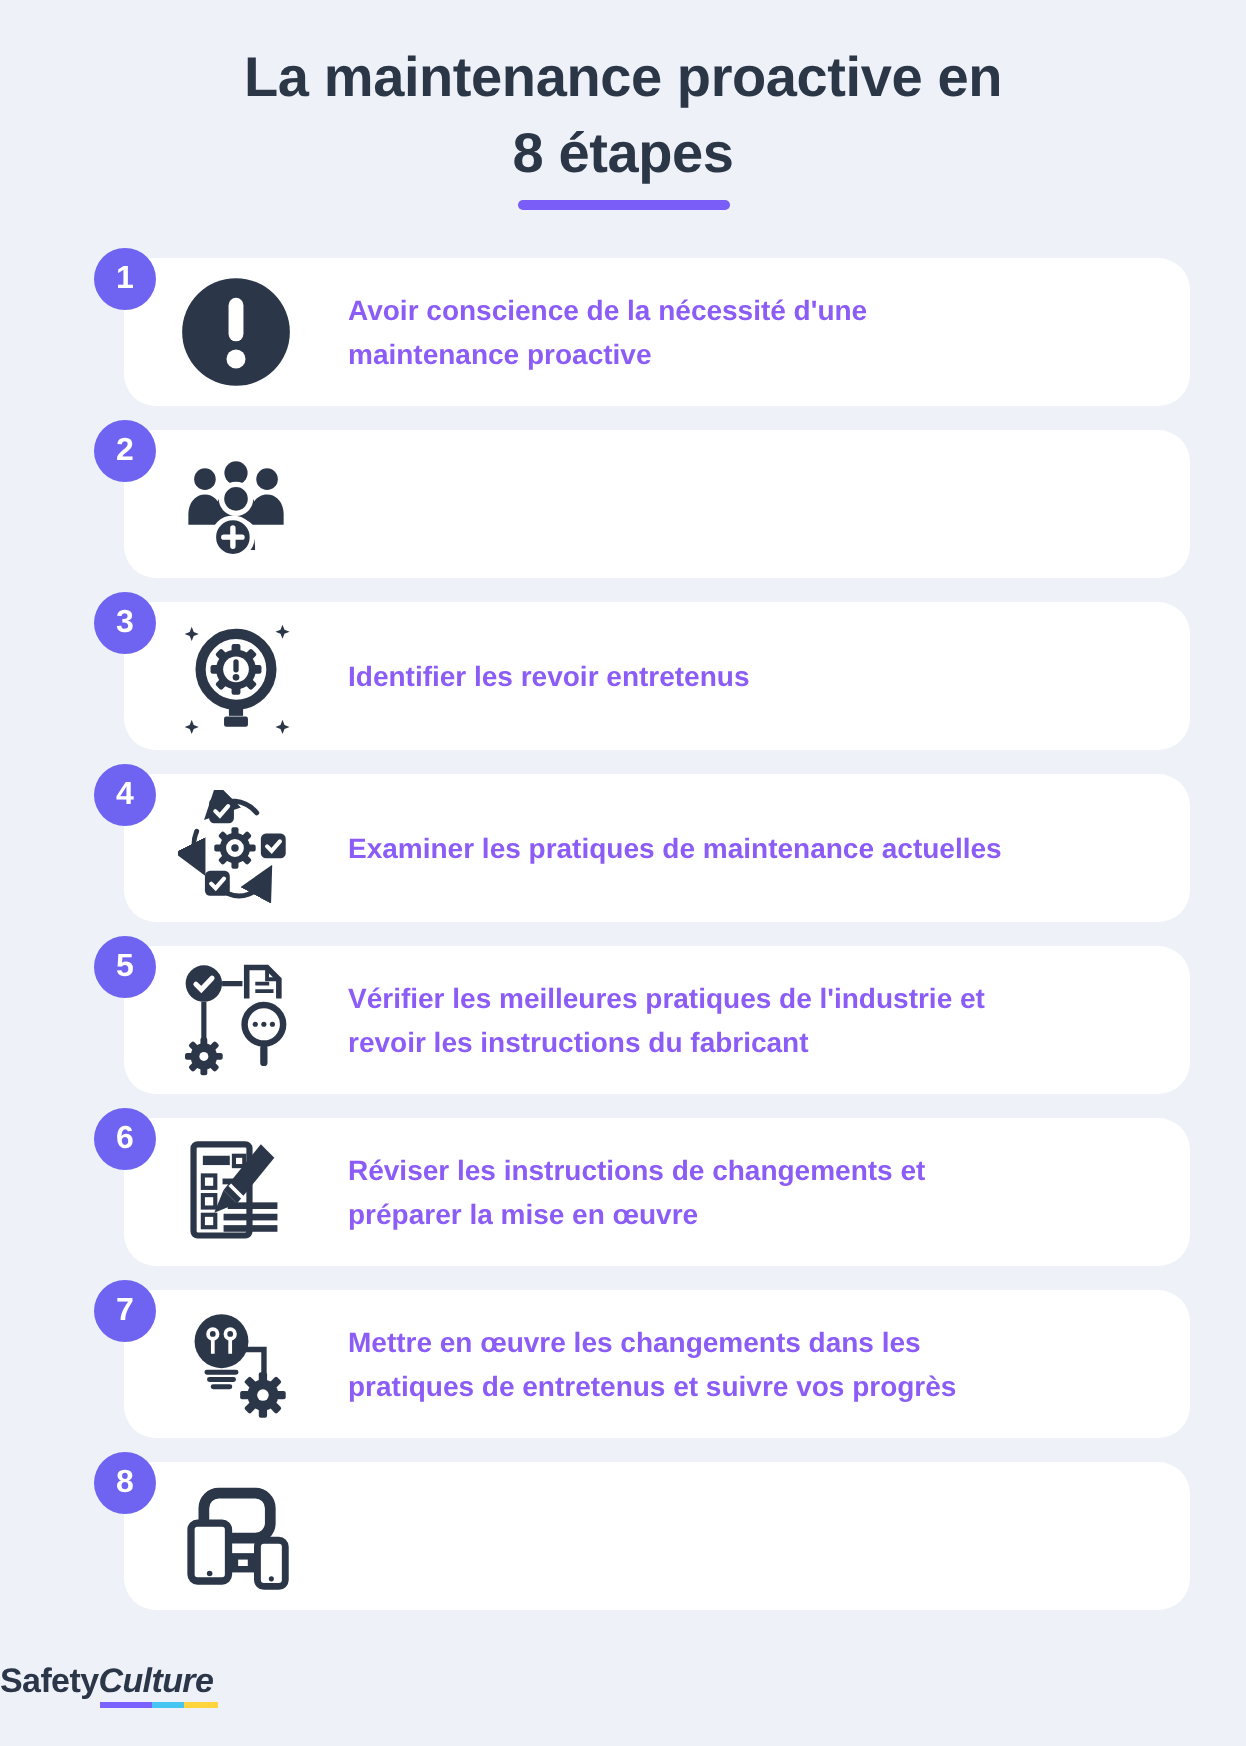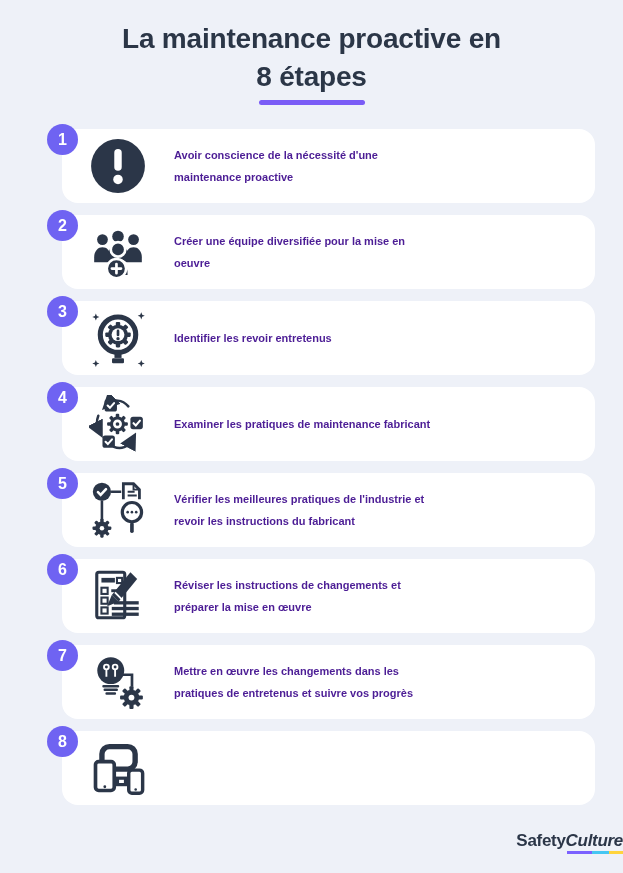--- a/index.html
+++ b/index.html
@@ -54,30 +54,30 @@
     display:flex; align-items:center; justify-content:center;
     z-index:2;
   }
   .step-icon {
     width:112px;
     flex:0 0 112px;
     display:flex; align-items:center; justify-content:center;
   }
   .step-icon svg { display:block; }
   .step-text {
-    font-size:11px;
+    font-size:14px;
     font-weight:bold;
     line-height:22px;
-    color:#4c1d95;
+    color:#8b5cf6;
     white-space:pre-line;
     max-width:400px;
   }
 
   
-  .footer { margin-top:26px; text-align:right; }
+  .footer { margin-top:26px; text-align:left; }
   .logo {
     display:inline-block;
     font-size:17px;
     font-weight:bold;
     color:#2b3648;
     letter-spacing:-0.3px;
   }
   .logo .brand-second {
     font-style:italic;
     position:relative;
@@ -128,22 +128,20 @@
             <path d="M35 33c0-5.8 3.5-9.6 8-9.6s8 3.8 8 9.6v5H35z"></path>
             <circle cx="28" cy="13" r="5.6"></circle>
             <path d="M18.5 31c0-6.3 4.2-10.6 9.5-10.6s9.5 4.3 9.5 10.6v6h-19z"></path>
           </g>
           <circle cx="28" cy="25.5" r="7" fill="#2b3648" stroke="#ffffff" stroke-width="2.6"></circle>
           <path d="M17.5 48.5c0-7.8 4.6-12.6 10.5-12.6s10.5 4.8 10.5 12.6v3h-21z" fill="#2b3648" stroke="#ffffff" stroke-width="2.6"></path>
           <circle cx="26.5" cy="44" r="9.3" fill="#2b3648" stroke="#ffffff" stroke-width="2.4"></circle>
           <path d="M26.5 39.6v8.8M22.1 44h8.8" stroke="#ffffff" stroke-width="2.6" stroke-linecap="round"></path>
         </svg>
       </div>
-      <div class="step-text">Créer une équipe diversifiée pour la mise en
-oeuvre</div>
     </section>
 
     <section class="step-row">
       <div class="step-icon">
         <svg width="62" height="62" viewBox="0 0 56 56">
           <g fill="#2b3648">
             <path transform="translate(8,9)" d="M0 -3.2L0.9 -0.9 3.2 0 0.9 0.9 0 3.2 -0.9 0.9 -3.2 0 -0.9 -0.9Z"></path>
             <path transform="translate(49,8)" d="M0 -3.2L0.9 -0.9 3.2 0 0.9 0.9 0 3.2 -0.9 0.9 -3.2 0 -0.9 -0.9Z"></path>
             <path transform="translate(8,51)" d="M0 -3.2L0.9 -0.9 3.2 0 0.9 0.9 0 3.2 -0.9 0.9 -3.2 0 -0.9 -0.9Z"></path>
             <path transform="translate(49,51)" d="M0 -3.2L0.9 -0.9 3.2 0 0.9 0.9 0 3.2 -0.9 0.9 -3.2 0 -0.9 -0.9Z"></path>
@@ -206,21 +204,21 @@
               <rect x="-1.7" y="-10" width="3.4" height="4.4" rx="1" transform="rotate(180)"></rect>
               <rect x="-1.7" y="-10" width="3.4" height="4.4" rx="1" transform="rotate(225)"></rect>
               <rect x="-1.7" y="-10" width="3.4" height="4.4" rx="1" transform="rotate(270)"></rect>
               <rect x="-1.7" y="-10" width="3.4" height="4.4" rx="1" transform="rotate(315)"></rect>
             </g>
             <circle r="5.8" fill="none" stroke="#2b3648" stroke-width="3"></circle>
             <circle r="1.8"></circle>
           </g>
         </svg>
       </div>
-      <div class="step-text">Examiner les pratiques de maintenance fabricant</div>
+      <div class="step-text">Examiner les pratiques de maintenance actuelles</div>
     </section>
 
     <section class="step-row">
       <div class="step-badge">5</div>
       <div class="step-icon">
         <svg width="60" height="60" viewBox="0 0 56 56">
           <path d="M21.5 11H31M13 19.5V37.5" stroke="#2b3648" stroke-width="2.4"></path>
           <circle cx="13" cy="11" r="8.5" fill="#2b3648"></circle>
           <path d="M9.3 11.3l2.5 2.5 5-5.3" stroke="#ffffff" stroke-width="2.4" fill="none" stroke-linecap="round"></path>
           <g transform="translate(30,2)" stroke="#2b3648" fill="none">

